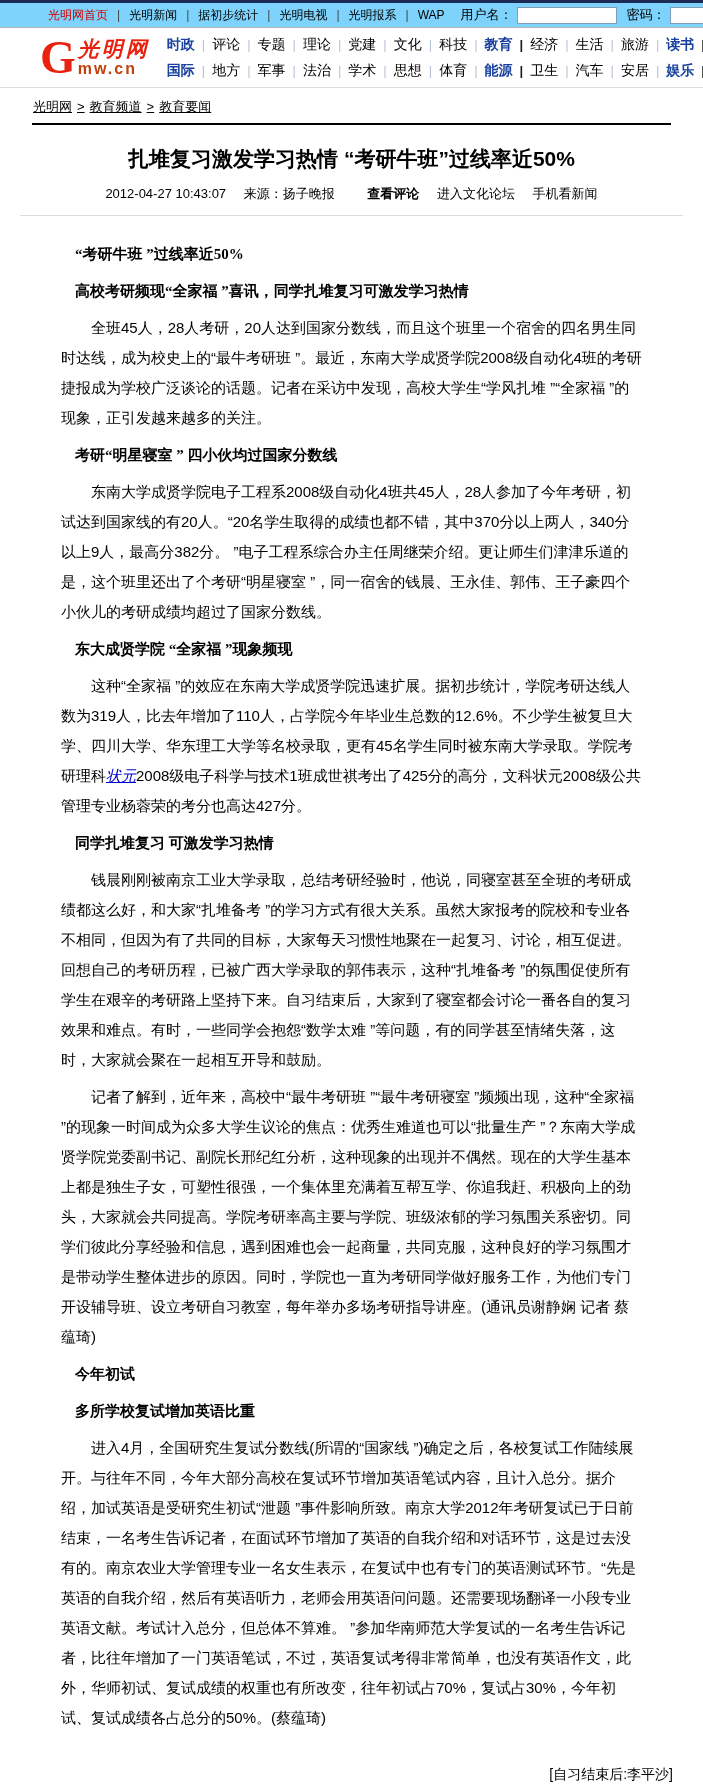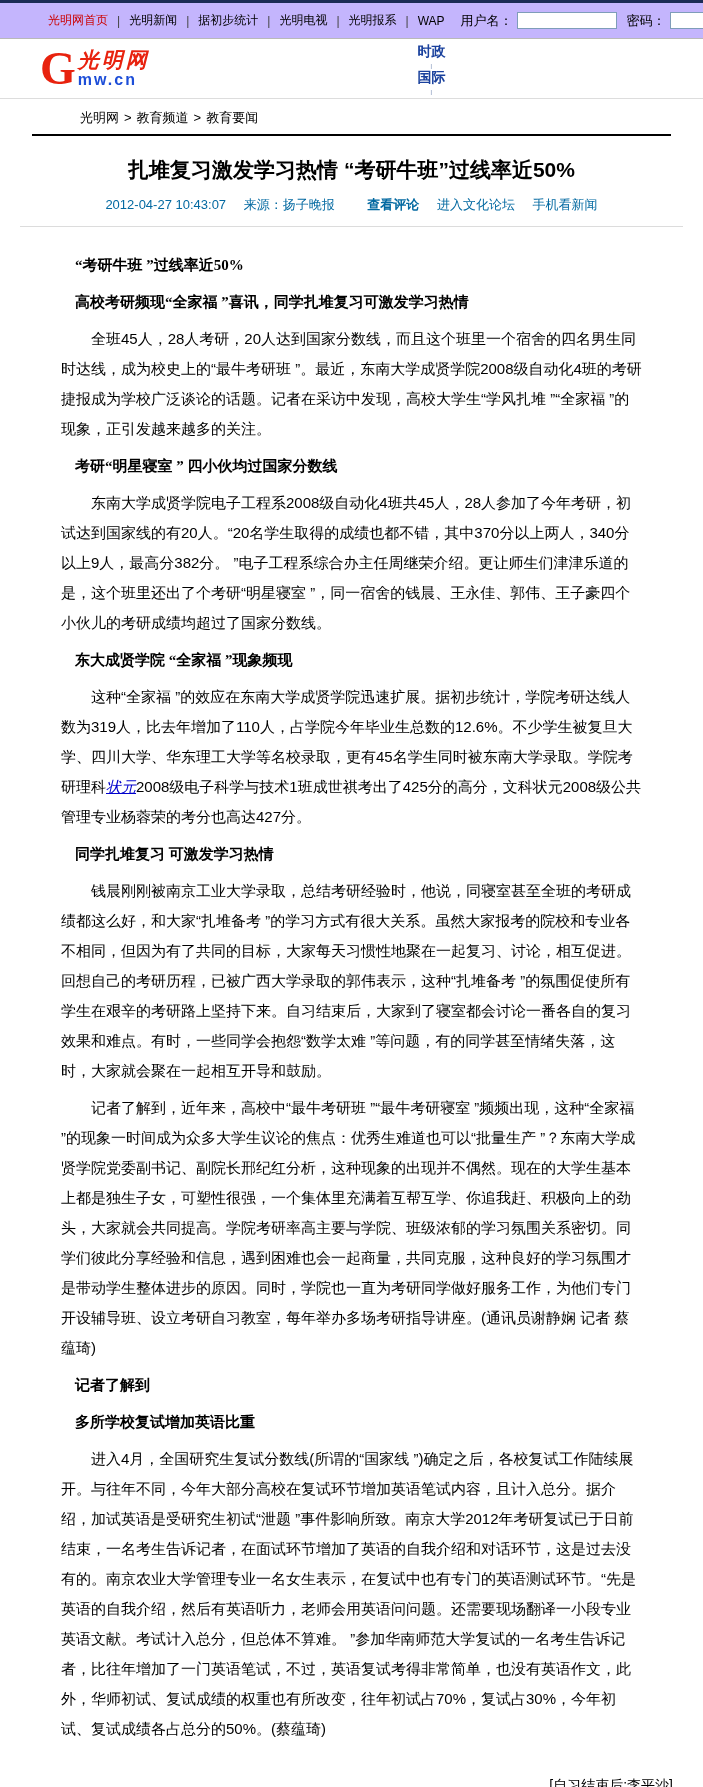--- a/index.html
+++ b/index.html
@@ -10,22 +10,22 @@
     background: #fff;
     color: #000;
     font-family: "Liberation Sans", "DejaVu Sans", sans-serif;
   }
   a { cursor: pointer; }
 
   
   .topbar {
     border-top: 3px solid #1b2b55;
     border-bottom: 1px solid #b9b9b9;
-    background: #c4b5fd;
-    height: 39px;
+    background: #7dd3fc;
+    height: 28px;
     display: flex;
     align-items: center;
     padding-left: 42px;
     font-size: 12px;
     white-space: nowrap;
     overflow: hidden;
   }
   .topbar a { text-decoration: none; color: #000; padding: 0 6px; }
   .topbar a.home { color: #cc0000; }
   .tsep { color: #444; margin: 0 3px; }
@@ -54,48 +54,48 @@
     color: #e8220e;
     font-family: "Liberation Serif", "DejaVu Serif", serif;
     font-size: 46px; font-weight: bold; line-height: 46px;
   }
   .logo-right { display: flex; flex-direction: column; margin-left: 2px; }
   .logo-cn {
     color: #e8220e; font-size: 21px; font-weight: bold; font-style: italic;
     letter-spacing: 3px; line-height: 22px;
   }
   .logo-en {
-    color: #1d4ed8; font-size: 16px; font-weight: bold;
+    color: #c2410c; font-size: 16px; font-weight: bold;
     letter-spacing: 2px; line-height: 17px;
   }
   .nav { margin-left: 10px; font-size: 14px; flex: 1 1 auto; min-width: 0; }
-  .nav-row { display: flex; align-items: center; height: 26px; white-space: nowrap; overflow: hidden; flex-direction: column; }
+  .nav-row { display: flex; align-items: center; height: 26px; white-space: nowrap; overflow: hidden; }
   .nav-item { text-decoration: none; color: #000; padding: 0 7px; }
   .nav-item.blue { color: #1a419d; font-weight: bold; }
   .nsep { color: #b9c4d8; font-size: 13px; }
   .nsep::before { content: "|"; }
   .nsep.dark { color: #1c1c1c; font-weight: bold; }
 
   
-  .breadcrumb { padding: 10px 0 4px 80px; font-size: 13px; }
+  .breadcrumb { padding: 10px 0 4px 33px; font-size: 13px; text-decoration: underline; }
   .breadcrumb a { color: #000; text-decoration: none; }
   .bsep { margin: 0 5px; }
   .bsep::before { content: ">"; }
   .rule-dark { border: 0; border-top: 2px solid #000; margin: 3px 32px 0 32px; }
 
   
   .article-title {
     text-align: center;
     font-size: 21px;
     font-weight: bold;
     margin: 20px 30px 12px 30px;
     line-height: 28px;
   }
   .article-meta { text-align: center; font-size: 13px; color: #000; margin-bottom: 12px; }
-  .article-meta span, .article-meta a { margin: 8px 7px; text-decoration: none; color: #0369a1; }
+  .article-meta span, .article-meta a { margin: 8px 7px; text-decoration: none; color: #000000; }
   .meta-comments { color: #a00000; font-weight: bold; margin-left: 22px !important; }
   .rule-light { border: 0; border-top: 1px solid #dcdcdc; margin: 4px 20px 10px 20px; }
 
   
   .article-body { padding: 6px 45px 0 45px; font-size: 15px; line-height: 30px; }
   .article-body h3 {
     font-size: 15px; font-weight: bold;
     margin: 7px 0; text-indent: 2em; line-height: 30px; font-family: Liberation Serif, serif;
   }
   .article-body p { margin: 7px 16px; text-indent: 2em; }
@@ -209,18 +209,18 @@
   <h3>“考研牛班 ”过线率近50%</h3>
   <h3>高校考研频现“全家福 ”喜讯，同学扎堆复习可激发学习热情</h3>
   <p>全班45人，28人考研，20人达到国家分数线，而且这个班里一个宿舍的四名男生同时达线，成为校史上的“最牛考研班 ”。最近，东南大学成贤学院2008级自动化4班的考研捷报成为学校广泛谈论的话题。记者在采访中发现，高校大学生“学风扎堆 ”“全家福 ”的现象，正引发越来越多的关注。</p>
   <h3>考研“明星寝室 ” 四小伙均过国家分数线</h3>
   <p>东南大学成贤学院电子工程系2008级自动化4班共45人，28人参加了今年考研，初试达到国家线的有20人。“20名学生取得的成绩也都不错，其中370分以上两人，340分以上9人，最高分382分。 ”电子工程系综合办主任周继荣介绍。更让师生们津津乐道的是，这个班里还出了个考研“明星寝室 ”，同一宿舍的钱晨、王永佳、郭伟、王子豪四个小伙儿的考研成绩均超过了国家分数线。</p>
   <h3>东大成贤学院 “全家福 ”现象频现</h3>
   <p><span>这种“全家福 ”的效应在东南大学成贤学院迅速扩展。据初步统计，学院考研达线人数为319人，比去年增加了110人，占学院今年毕业生总数的12.6%。不少学生被复旦大学、四川大学、华东理工大学等名校录取，更有45名学生同时被东南大学录取。学院考研理科</span><a class="inline-link">状元</a><span>2008级电子科学与技术1班成世祺考出了425分的高分，文科状元2008级公共管理专业杨蓉荣的考分也高达427分。</span></p>
   <h3>同学扎堆复习 可激发学习热情</h3>
   <p>钱晨刚刚被南京工业大学录取，总结考研经验时，他说，同寝室甚至全班的考研成绩都这么好，和大家“扎堆备考 ”的学习方式有很大关系。虽然大家报考的院校和专业各不相同，但因为有了共同的目标，大家每天习惯性地聚在一起复习、讨论，相互促进。回想自己的考研历程，已被广西大学录取的郭伟表示，这种“扎堆备考 ”的氛围促使所有学生在艰辛的考研路上坚持下来。自习结束后，大家到了寝室都会讨论一番各自的复习效果和难点。有时，一些同学会抱怨“数学太难 ”等问题，有的同学甚至情绪失落，这时，大家就会聚在一起相互开导和鼓励。</p>
   <p>记者了解到，近年来，高校中“最牛考研班 ”“最牛考研寝室 ”频频出现，这种“全家福 ”的现象一时间成为众多大学生议论的焦点：优秀生难道也可以“批量生产 ”？东南大学成贤学院党委副书记、副院长邢纪红分析，这种现象的出现并不偶然。现在的大学生基本上都是独生子女，可塑性很强，一个集体里充满着互帮互学、你追我赶、积极向上的劲头，大家就会共同提高。学院考研率高主要与学院、班级浓郁的学习氛围关系密切。同学们彼此分享经验和信息，遇到困难也会一起商量，共同克服，这种良好的学习氛围才是带动学生整体进步的原因。同时，学院也一直为考研同学做好服务工作，为他们专门开设辅导班、设立考研自习教室，每年举办多场考研指导讲座。(通讯员谢静娴 记者 蔡蕴琦)</p>
-  <h3>记者了解到</h3>
+  <h3>今年初试</h3>
   <h3>多所学校复试增加英语比重</h3>
   <p>进入4月，全国研究生复试分数线(所谓的“国家线 ”)确定之后，各校复试工作陆续展开。与往年不同，今年大部分高校在复试环节增加英语笔试内容，且计入总分。据介绍，加试英语是受研究生初试“泄题 ”事件影响所致。南京大学2012年考研复试已于日前结束，一名考生告诉记者，在面试环节增加了英语的自我介绍和对话环节，这是过去没有的。南京农业大学管理专业一名女生表示，在复试中也有专门的英语测试环节。“先是英语的自我介绍，然后有英语听力，老师会用英语问问题。还需要现场翻译一小段专业英语文献。考试计入总分，但总体不算难。 ”参加华南师范大学复试的一名考生告诉记者，比往年增加了一门英语笔试，不过，英语复试考得非常简单，也没有英语作文，此外，华师初试、复试成绩的权重也有所改变，往年初试占70%，复试占30%，今年初试、复试成绩各占总分的50%。(蔡蕴琦)</p>
 </div>
 
 <div class="page-footer">[自习结束后:李平沙]</div>
 
 </body></html>

